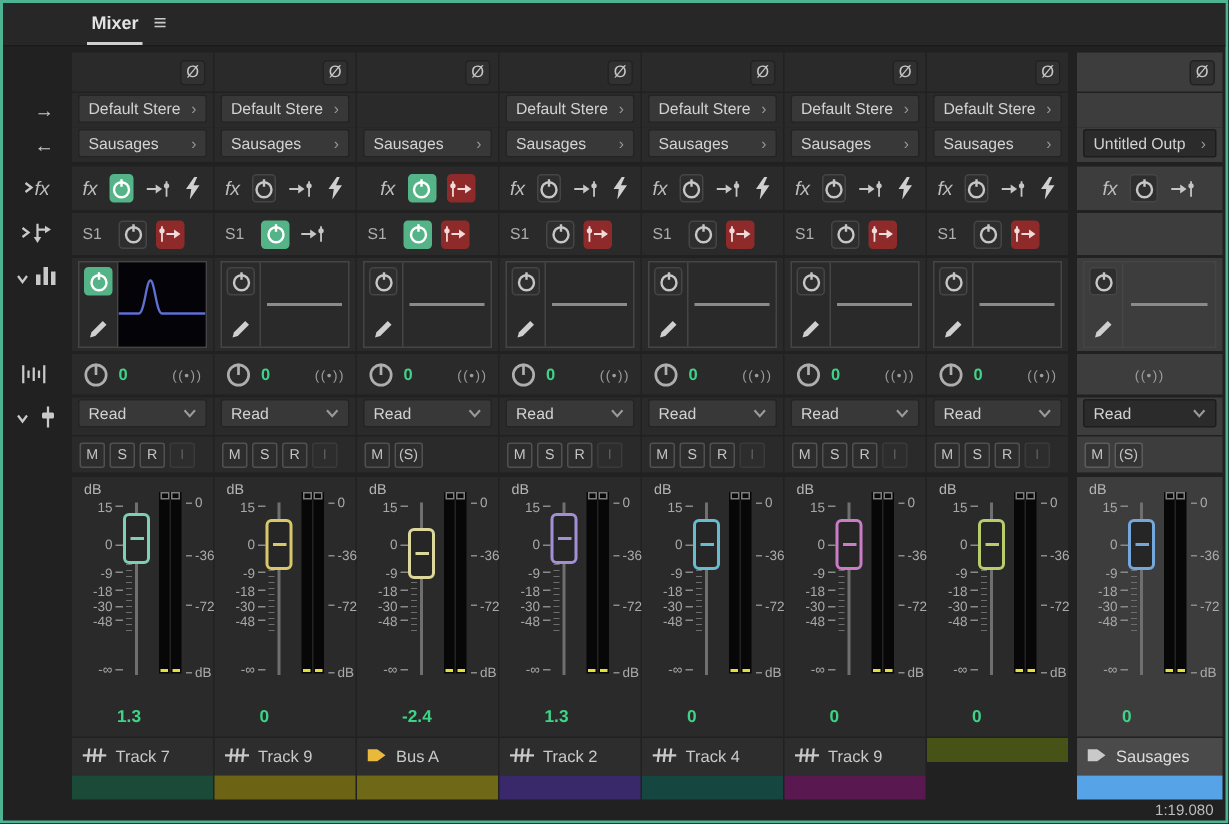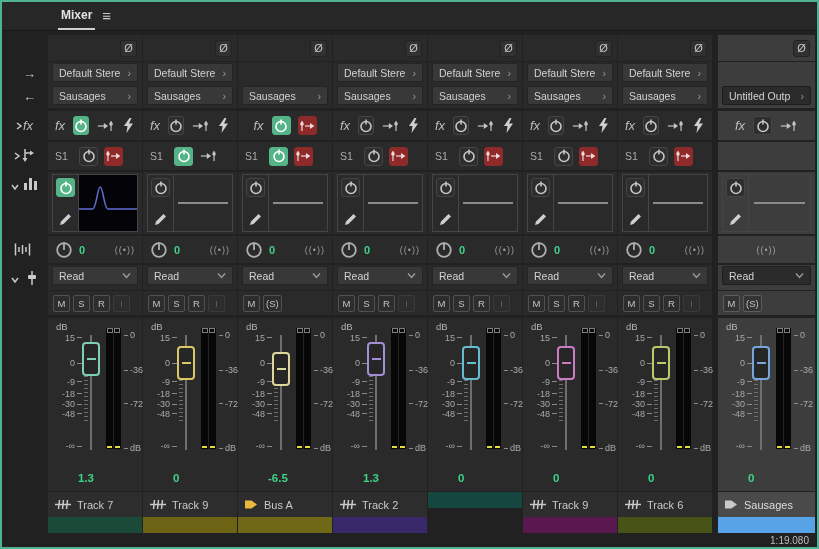--- a/index.html
+++ b/index.html
@@ -645,21 +645,21 @@
         <div class="peakR"></div>
       </div>
       <div class="meter-scale">
               <div class="mslabel" style="top: 6%;">0</div>
               <div class="mslabel" style="top: 34%;">-36</div>
               <div class="mslabel" style="top: 61%;">-72</div>
               <div class="mslabel" style="top: 97%;">dB</div>
             </div>
     </div>
     <div class="r r-val">
-      <span class="vol-val">-6.5</span>
+      <span class="vol-val">-2.4</span>
     </div>
     <div class="r r-name">
 
       <span class="trk-icon bus-ic">
         <svg width="13" height="11" viewBox="0 0 13 11">
                 <polygon class="busfill" fill="#e8b93c" points="0,1.5 6.5,1.5 12,5.5 6.5,9.5 0,9.5"></polygon>
               </svg>
       </span>
       <span class="trk-name">Bus A</span>
     </div>
@@ -958,20 +958,32 @@
       <div class="meter-scale">
               <div class="mslabel" style="top: 6%;">0</div>
               <div class="mslabel" style="top: 34%;">-36</div>
               <div class="mslabel" style="top: 61%;">-72</div>
               <div class="mslabel" style="top: 97%;">dB</div>
             </div>
     </div>
     <div class="r r-val">
       <span class="vol-val">0</span>
     </div>
+    <div class="r r-name">
+      <span class="trk-icon wave-ic">
+        <svg width="16" height="11" viewBox="0 0 16 11">
+                <line class="st" x1="0" y1="5.5" x2="16" y2="5.5"></line>
+                <line class="st" x1="4.5" y1="1" x2="3.5" y2="10"></line>
+                <line class="st" x1="8.5" y1="1" x2="7.5" y2="10"></line>
+                <line class="st" x1="12.5" y1="1" x2="11.5" y2="10"></line>
+              </svg>
+      </span>
+
+      <span class="trk-name">Track 4</span>
+    </div>
     <div class="r r-bar" style="background: rgb(21, 71, 64);"></div>
 
   </div>
 
   <div class="strip" style="--fc: #ca7cc6;">
     <div class="r r-phase">
       <div class="sq phase-btn" style="width:17px;height:17px;font-size:11px;background:#313131;border-color:#222;">
               <span>Ø</span>
             </div>
     </div>
@@ -1260,32 +1272,20 @@
       <div class="meter-scale">
               <div class="mslabel" style="top: 6%;">0</div>
               <div class="mslabel" style="top: 34%;">-36</div>
               <div class="mslabel" style="top: 61%;">-72</div>
               <div class="mslabel" style="top: 97%;">dB</div>
             </div>
     </div>
     <div class="r r-val">
       <span class="vol-val">0</span>
     </div>
-    <div class="r r-name">
-      <span class="trk-icon wave-ic">
-        <svg width="16" height="11" viewBox="0 0 16 11">
-                <line class="st" x1="0" y1="5.5" x2="16" y2="5.5"></line>
-                <line class="st" x1="4.5" y1="1" x2="3.5" y2="10"></line>
-                <line class="st" x1="8.5" y1="1" x2="7.5" y2="10"></line>
-                <line class="st" x1="12.5" y1="1" x2="11.5" y2="10"></line>
-              </svg>
-      </span>
-
-      <span class="trk-name">Track 6</span>
-    </div>
     <div class="r r-bar" style="background: rgb(71, 83, 22);"></div>
 
   </div>
 
   <div class="strip master" style="--fc: #74a8dc;">
     <div class="r r-phase">
       <div class="sq phase-btn" style="width:17px;height:17px;font-size:11px;background:#313131;border-color:#222;">
               <span>Ø</span>
             </div>
     </div>

